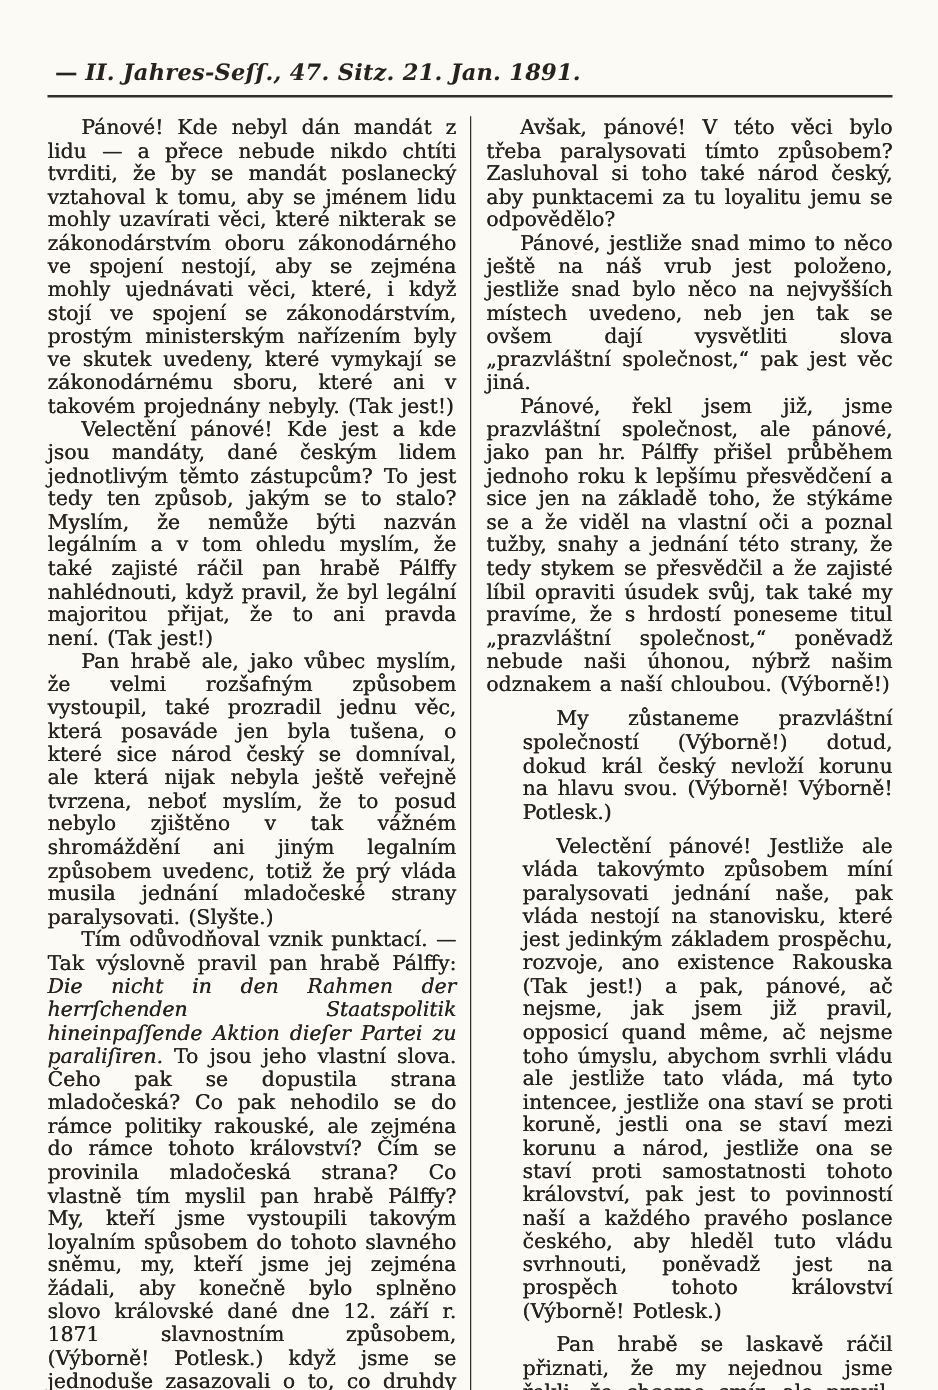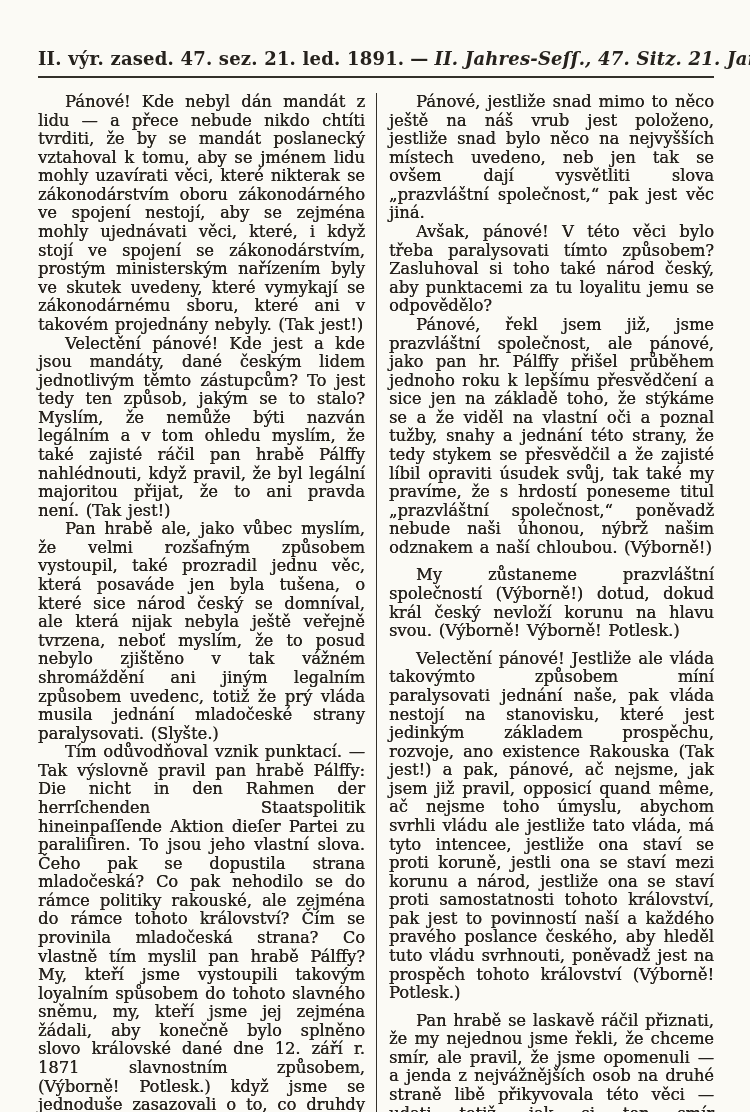--- a/index.html
+++ b/index.html
@@ -44,47 +44,46 @@
   .col p {
     margin: 0;
     font-size: 16.3px;
     line-height: 1.14;
     text-align: justify;
     text-indent: 27px;
     word-spacing: 1.5px;
     text-shadow: 0.25px 0 0 currentColor;
   }
   .col p.no-indent { text-indent: 0; }
-  .col p.space-above { margin-top: 9px; }
-  .fraktur { }
+  .col p.space-above { margin-top: 9px; margin-left: 29px; }
+  .fraktur { font-style: italic; }
 </style>
 </head>
 <body>
 
 <div class="page">
 
   <div class="header">
-    <span>II. výr. zased. 47. sez. 21. led. 1891.</span>
     <span class="sep">—</span>
     <span class="fraktur-head">II. Jahres-Seſſ., 47. Sitz. 21. Jan. 1891.</span>
 
   </div>
 
   <div class="columns">
 
     <div class="col col-left">
       <p>Pánové! Kde nebyl dán mandát z lidu — a přece nebude nikdo chtíti tvrditi, že by se mandát poslanecký vztahoval k tomu, aby se jménem lidu mohly uzavírati věci, které nikterak se zákonodárstvím oboru zákonodárného ve spojení nestojí, aby se zejména mohly ujednávati věci, které, i když stojí ve spojení se zákonodárstvím, prostým ministerským nařízením byly ve skutek uvedeny, které vymykají se zákonodárnému sboru, které ani v takovém projednány nebyly. (Tak jest!)</p>
       <p>Velectění pánové! Kde jest a kde jsou mandáty, dané českým lidem jednotlivým těmto zástupcům? To jest tedy ten způsob, jakým se to stalo? Myslím, že nemůže býti nazván legálním a v tom ohledu myslím, že také zajisté ráčil pan hrabě Pálffy nahlédnouti, když pravil, že byl legální majoritou přijat, že to ani pravda není. (Tak jest!)</p>
       <p>Pan hrabě ale, jako vůbec myslím, že velmi rozšafným způsobem vystoupil, také prozradil jednu věc, která posaváde jen byla tušena, o které sice národ český se domníval, ale která nijak nebyla ještě veřejně tvrzena, neboť myslím, že to posud nebylo zjištěno v tak vážném shromáždění ani jiným legalním způsobem uvedenc, totiž že prý vláda musila jednání mladočeské strany paralysovati. (Slyšte.)</p>
       <p><span>Tím odůvodňoval vznik punktací. — Tak výslovně pravil pan hrabě Pálffy: </span><span class="fraktur">Die nicht in den Rahmen der herrſchenden Staatspolitik hineinpaſſende Aktion dieſer Partei zu paraliſiren.</span><span> To jsou jeho vlastní slova. Čeho pak se dopustila strana mladočeská? Co pak nehodilo se do rámce politiky rakouské, ale zejména do rámce tohoto království? Čím se provinila mladočeská strana? Co vlastně tím myslil pan hrabě Pálffy? My, kteří jsme vystoupili takovým loyalním spůsobem do tohoto slavného sněmu, my, kteří jsme jej zejména žádali, aby konečně bylo splněno slovo královské dané dne 12. září r. 1871 slavnostním způsobem, (Výborně! Potlesk.) když jsme se jednoduše zasazovali o to, co druhdy hájila strana ve středu a co hájili také velkostatkáři až do nejposlednějšího, (V„borně!) jakou jsme podnikli akci, proti které vláda musila s nějakou paralysí vystoupiti?</span></p>
     </div>
 
     <div class="col col-right">
+      <p>Avšak, pánové! V této věci bylo třeba paralysovati tímto způsobem? Zasluhoval si toho také národ český, aby punktacemi za tu loyalitu jemu se odpovědělo?</p>
       <p>Pánové, jestliže snad mimo to něco ještě na náš vrub jest položeno, jestliže snad bylo něco na nejvyšších místech uvedeno, neb jen tak se ovšem dají vysvětliti slova „prazvláštní společnost,“ pak jest věc jiná.</p>
-      <p>Avšak, pánové! V této věci bylo třeba paralysovati tímto způsobem? Zasluhoval si toho také národ český, aby punktacemi za tu loyalitu jemu se odpovědělo?</p>
       <p>Pánové, řekl jsem již, jsme prazvláštní společnost, ale pánové, jako pan hr. Pálffy přišel průběhem jednoho roku k lepšímu přesvědčení a sice jen na základě toho, že stýkáme se a že viděl na vlastní oči a poznal tužby, snahy a jednání této strany, že tedy stykem se přesvědčil a že zajisté líbil opraviti úsudek svůj, tak také my pravíme, že s hrdostí poneseme titul „prazvláštní společnost,“ poněvadž nebude naši úhonou, nýbrž našim odznakem a naší chloubou. (Výborně!)</p>
       <p class="space-above">My zůstaneme prazvláštní společností (Výborně!) dotud, dokud král český nevloží korunu na hlavu svou. (Výborně! Výborně! Potlesk.)</p>
       <p class="space-above">Velectění pánové! Jestliže ale vláda takovýmto způsobem míní paralysovati jednání naše, pak vláda nestojí na stanovisku, které jest jedinkým základem prospěchu, rozvoje, ano existence Rakouska (Tak jest!) a pak, pánové, ač nejsme, jak jsem již pravil, opposicí quand même, ač nejsme toho úmyslu, abychom svrhli vládu ale jestliže tato vláda, má tyto intencee, jestliže ona staví se proti koruně, jestli ona se staví mezi korunu a národ, jestliže ona se staví proti samostatnosti tohoto království, pak jest to povinností naší a každého pravého poslance českého, aby hleděl tuto vládu svrhnouti, poněvadž jest na prospěch tohoto království (Výborně! Potlesk.)</p>
       <p class="space-above">Pan hrabě se laskavě ráčil přiznati, že my nejednou jsme řekli, že chceme smír, ale pravil, že jsme opomenuli — a jenda z nejvážnějších osob na druhé straně libě přikyvovala této věci — udati totiž, jak si ten smír představujeme.</p>
 
     </div>
 
   </div>
 
 </div>

